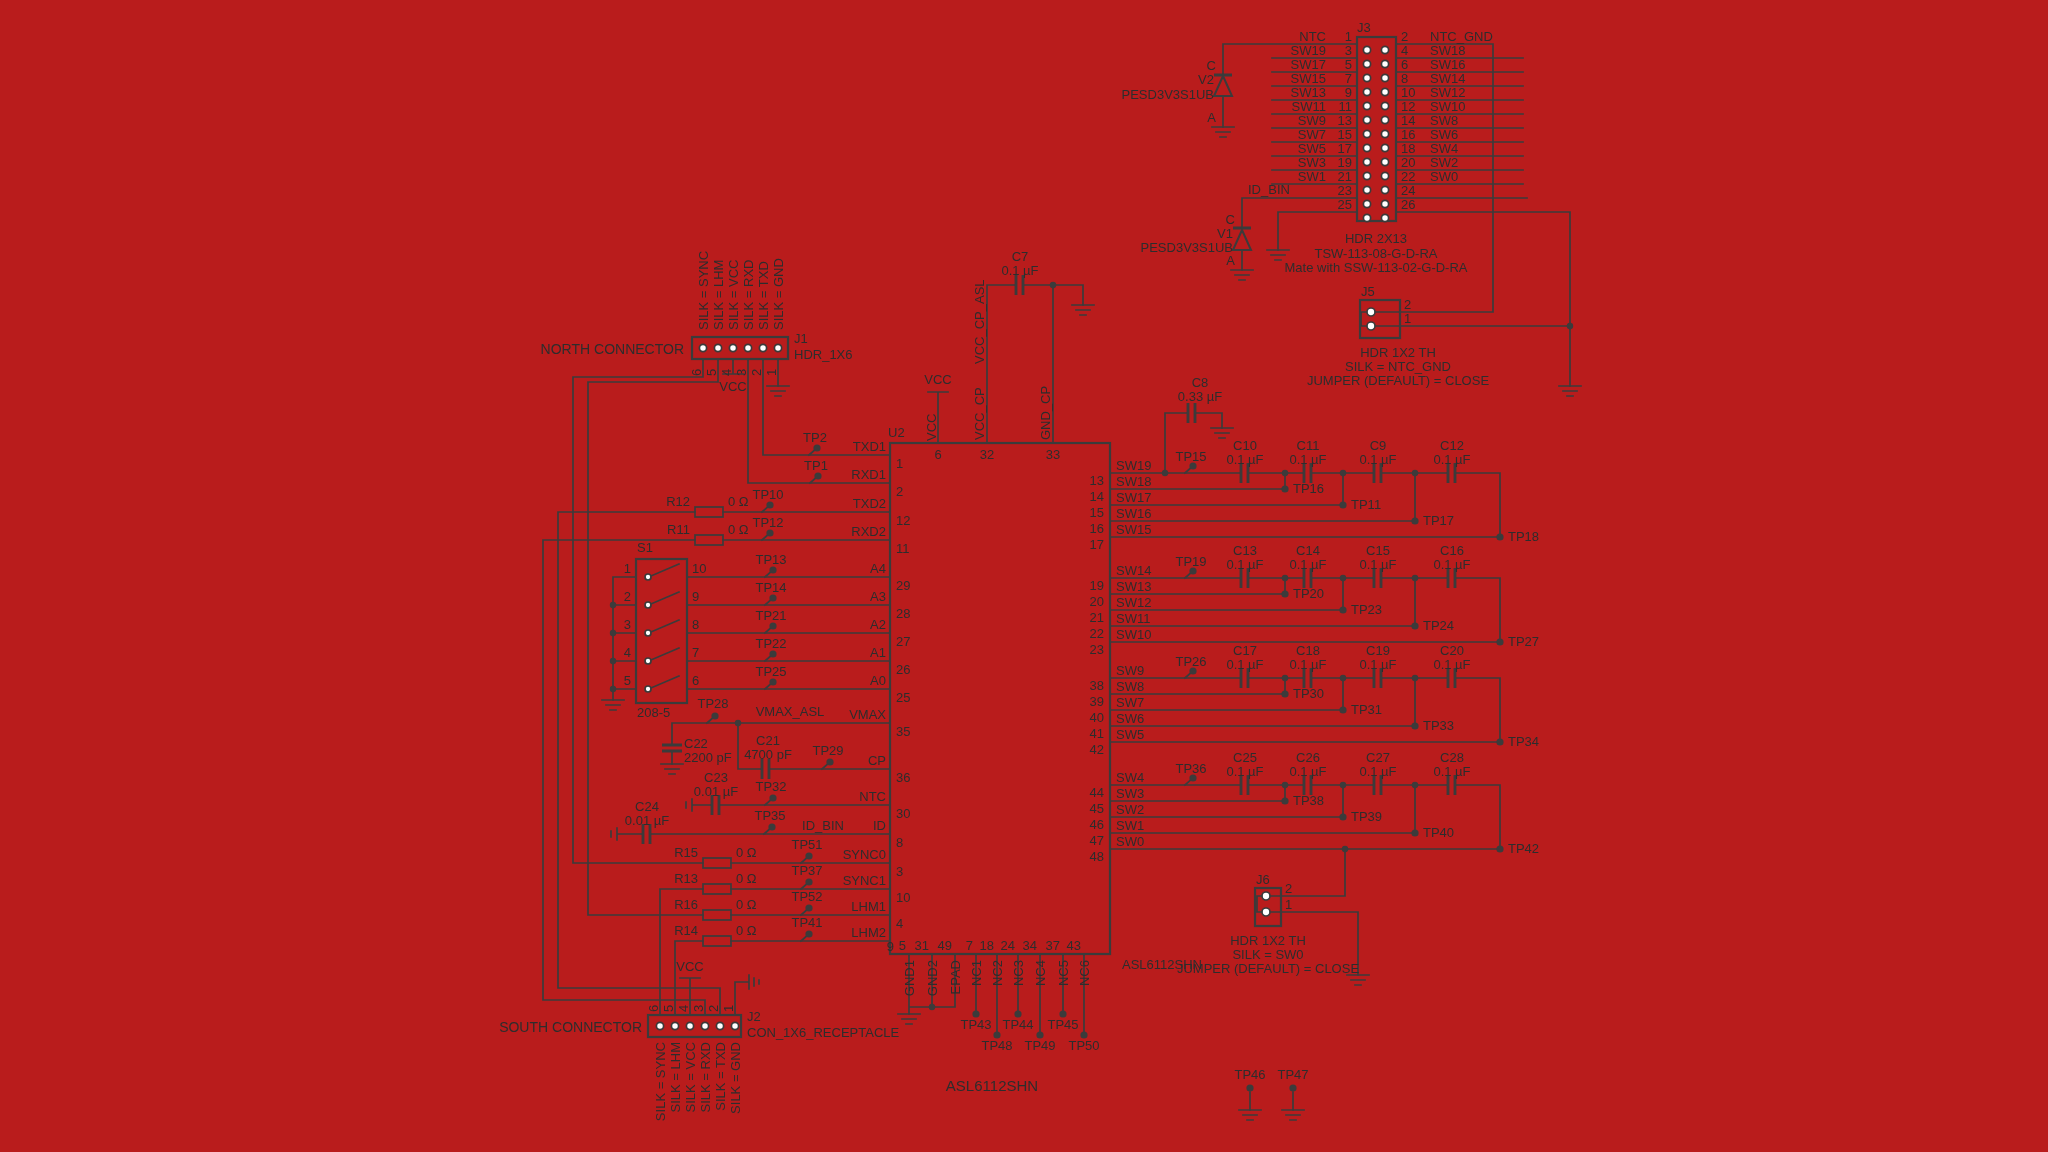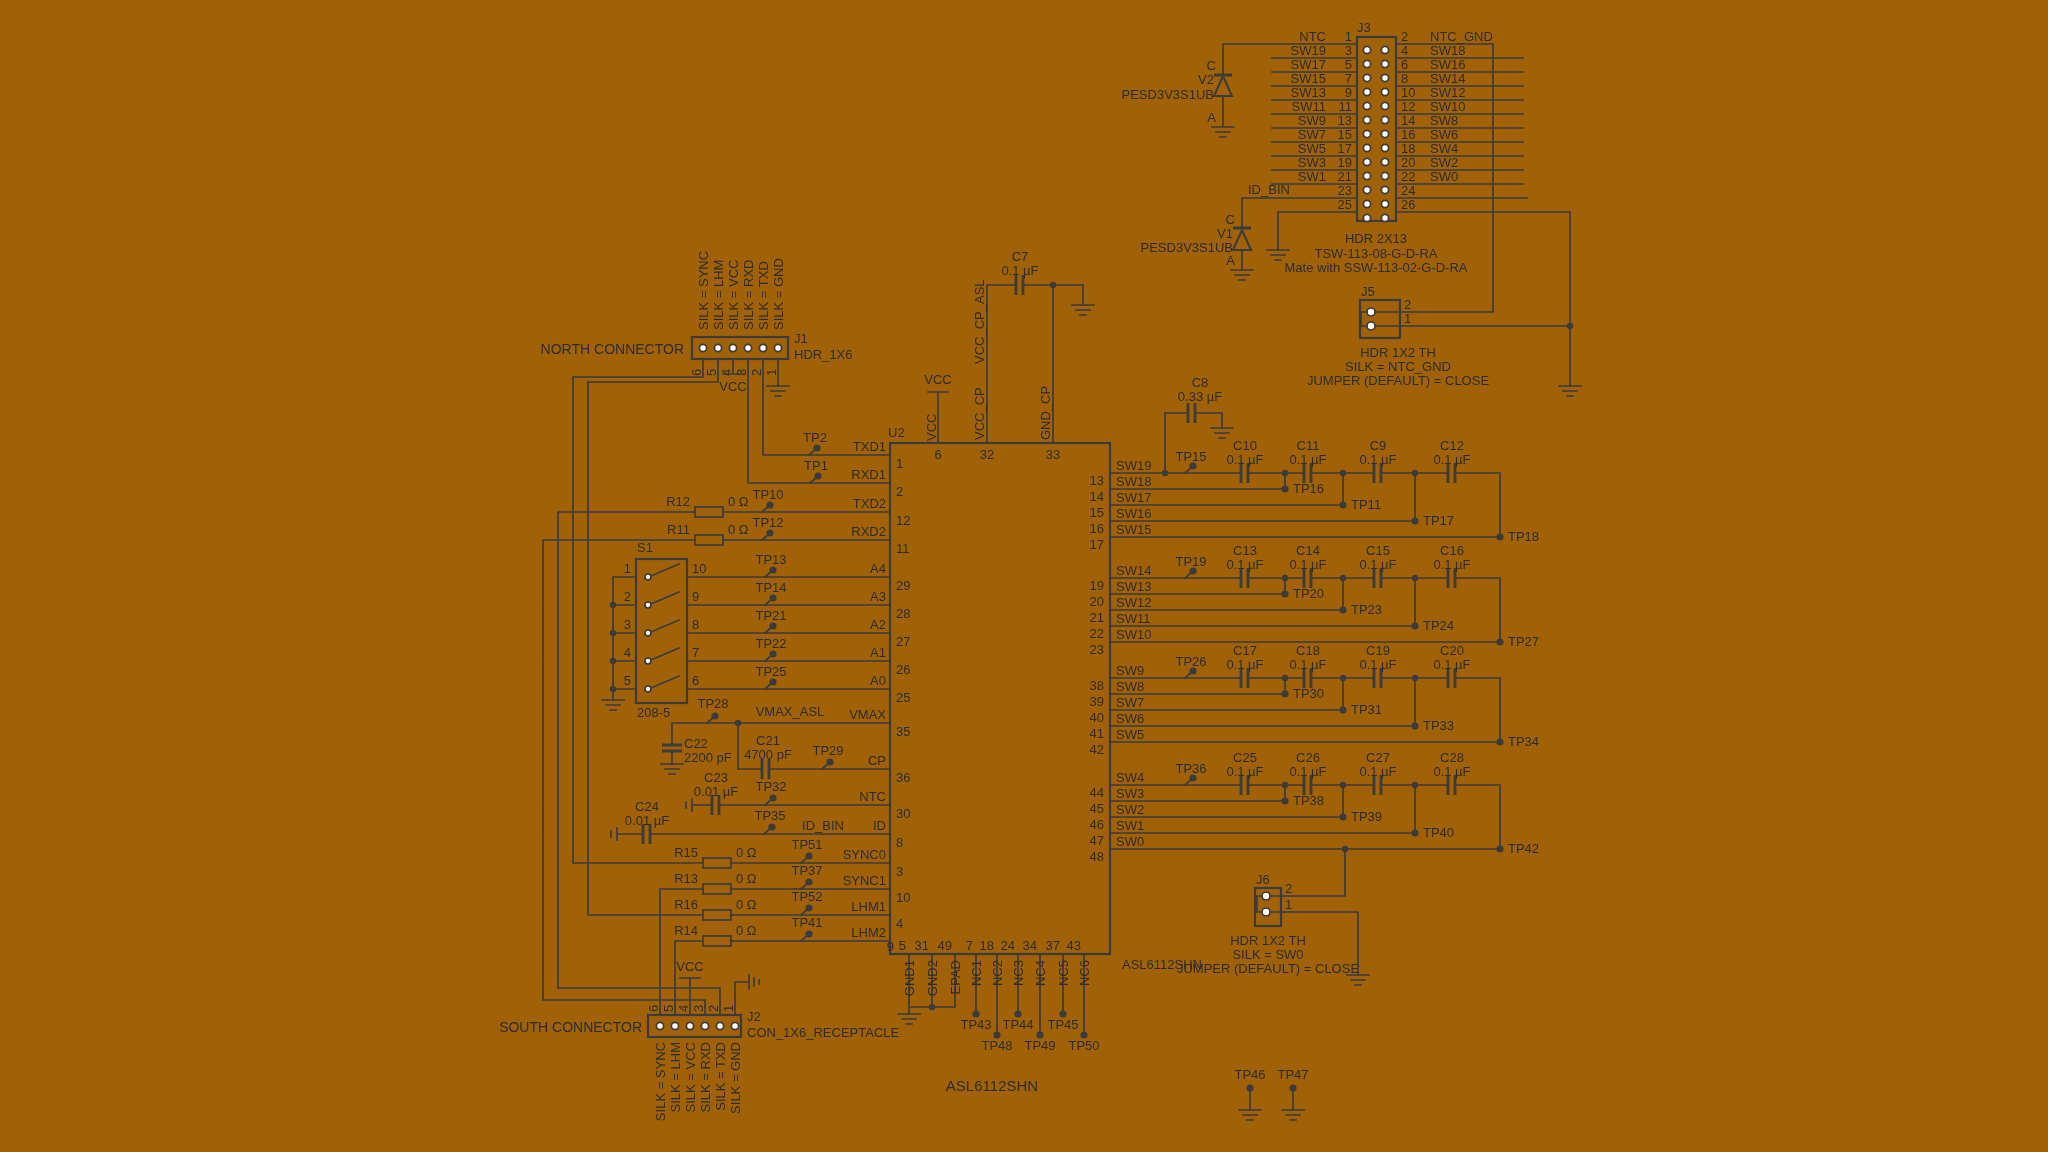--- a/index.html
+++ b/index.html
@@ -1,16 +1,16 @@
 <!DOCTYPE html>
 <html><head>
 <meta charset="utf-8">
 <style>
   html,body{margin:0;padding:0;background:#fff}
-  .sheet{width:2048px;height:1152px;background:#a16207;position:relative}
+  .sheet{width:2048px;height:1152px;background:#b91c1c;position:relative}
   svg{display:block}
   text{font-family:"Liberation Sans",sans-serif;font-size:13px;fill:#2d2d2d}
   .tc{text-anchor:middle}.tr{text-anchor:end}
   .big{font-size:14px}.ft{font-size:15px}
   .w{stroke:#3b3b3b;stroke-width:1.7;fill:none;stroke-linecap:square}
   .bx{stroke:#3b3b3b;stroke-width:2.2;fill:none}
   .pl{stroke:#3b3b3b;stroke-width:2.8;fill:none}
   .pc{stroke:#3b3b3b;stroke-width:1.7;fill:#fff}
   .dot{fill:#3b3b3b;stroke:none}
   .tri{stroke:#3b3b3b;stroke-width:2;fill:none}

